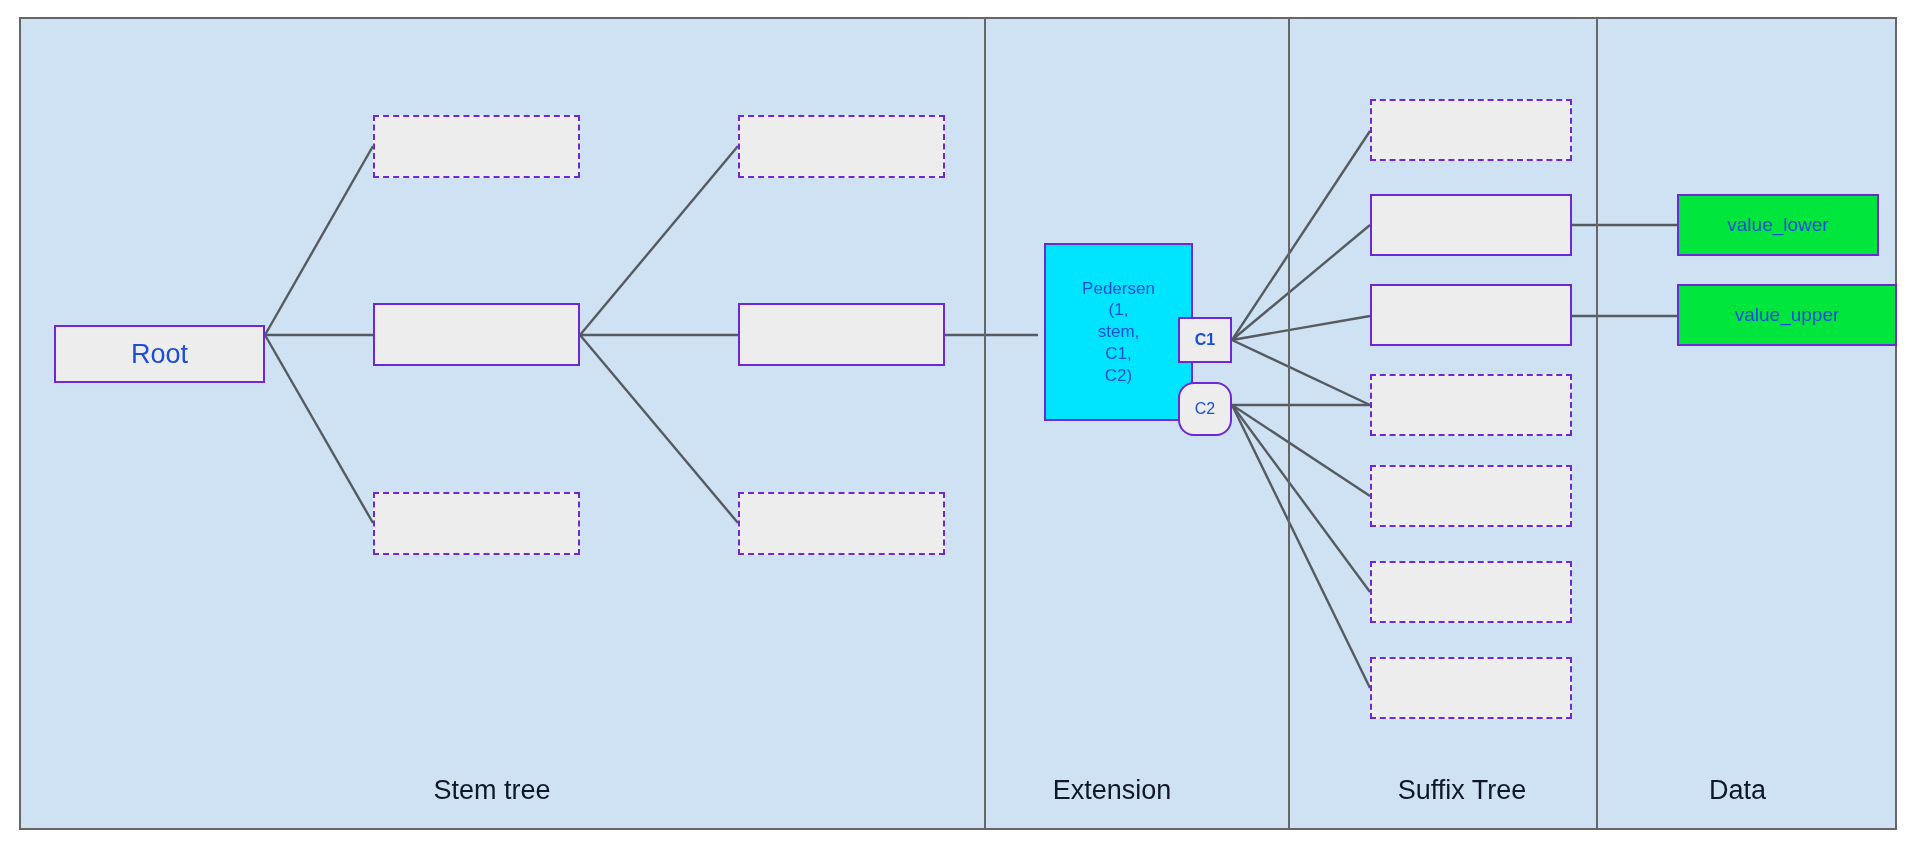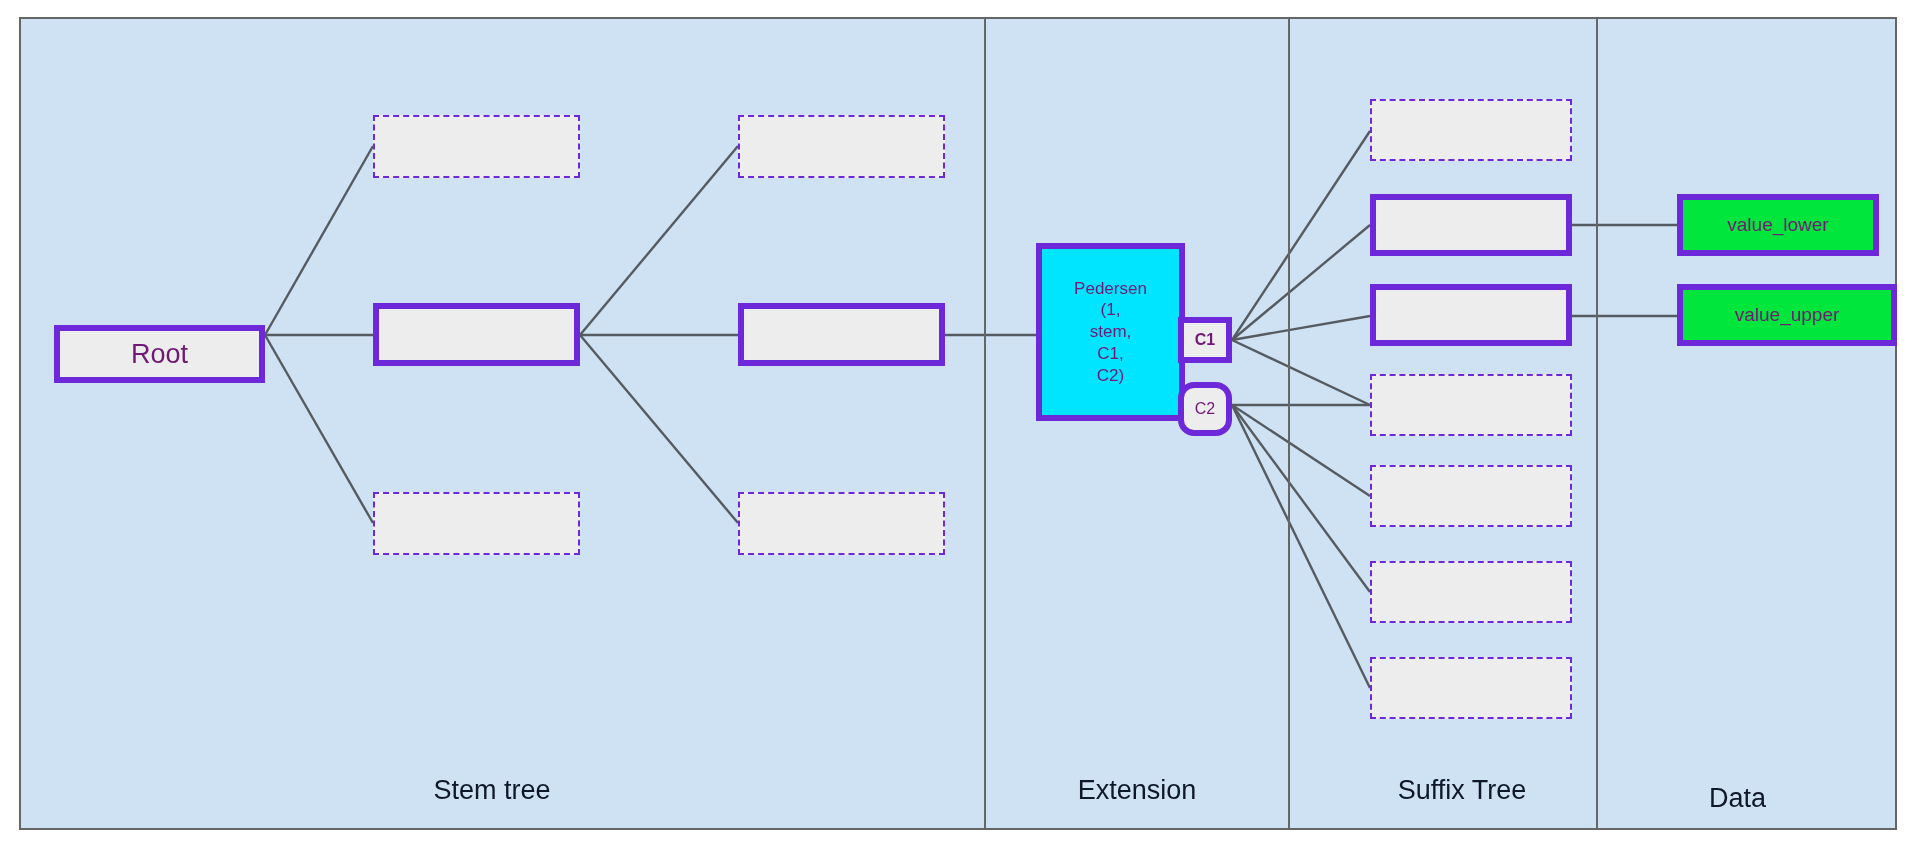--- a/index.html
+++ b/index.html
@@ -30,33 +30,34 @@
     position: absolute;
     left: 0; top: 0;
     width: 1920px;
     height: 850px;
     pointer-events: none;
   }
   .node {
     position: absolute;
     box-sizing: border-box;
     background: #ededed;
-    border: 6px solid #6d28d9;
+    border: 2px solid #6d28d9;
     display: flex;
     align-items: center;
     justify-content: center;
-    color: #701a75;
+    color: #1d4ed8;
     text-align: center;
   }
   .node.dashed {
     border-style: dashed;
     border-width: 2px;
   }
   .node.cyan {
     background: #00e5ff;
+    margin-left: 8px;
   }
   .node.green {
     background: #00e63c;
   }
   .divider {
     position: absolute;
     width: 2px;
     background: #666666;
     top: 19px;
     height: 809px;
@@ -173,16 +174,16 @@
   </div>
 
   <div class="node green val-label" style="left:1677px;top:194px;width:202px;height:62px;">
     <span>value_lower</span>
   </div>
   <div class="node green val-label" style="left:1677px;top:284px;width:220px;height:62px;">
     <span>value_upper</span>
   </div>
 
   <div class="section-label" style="left:0px;top:775px;width:984px;">Stem tree</div>
-  <div class="section-label" style="left:986px;top:775px;width:302px;">Extension</div>
+  <div class="section-label" style="left:961px;top:775px;width:302px;">Extension</div>
   <div class="section-label" style="left:1290px;top:775px;width:306px;padding-left:19px;">Suffix Tree</div>
-  <div class="section-label" style="left:1598px;top:775px;width:279px;margin-top:8px;">Data</div>
+  <div class="section-label" style="left:1598px;top:775px;width:279px;">Data</div>
 </div>
 
 </body></html>

